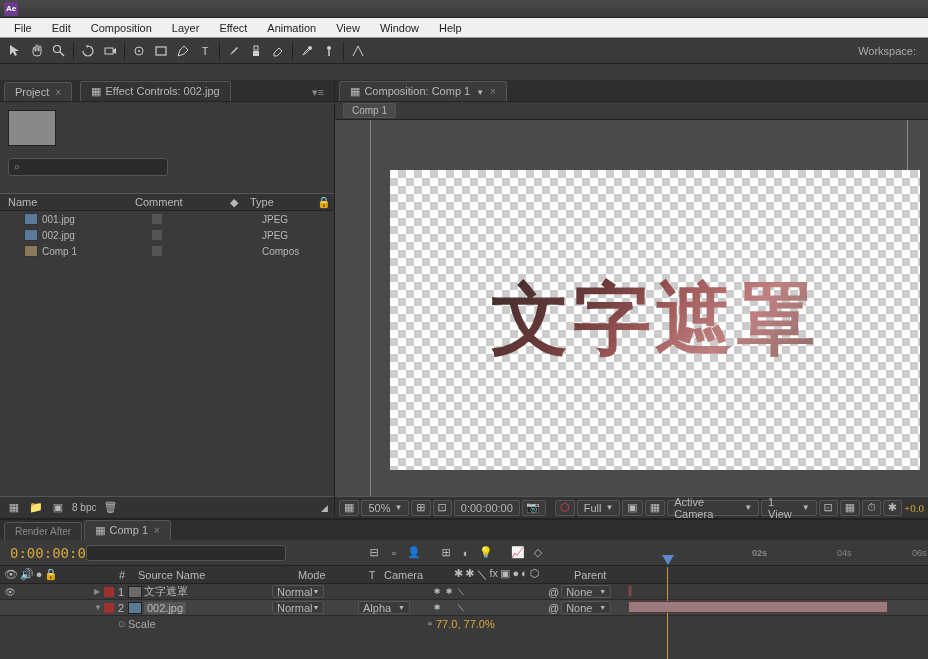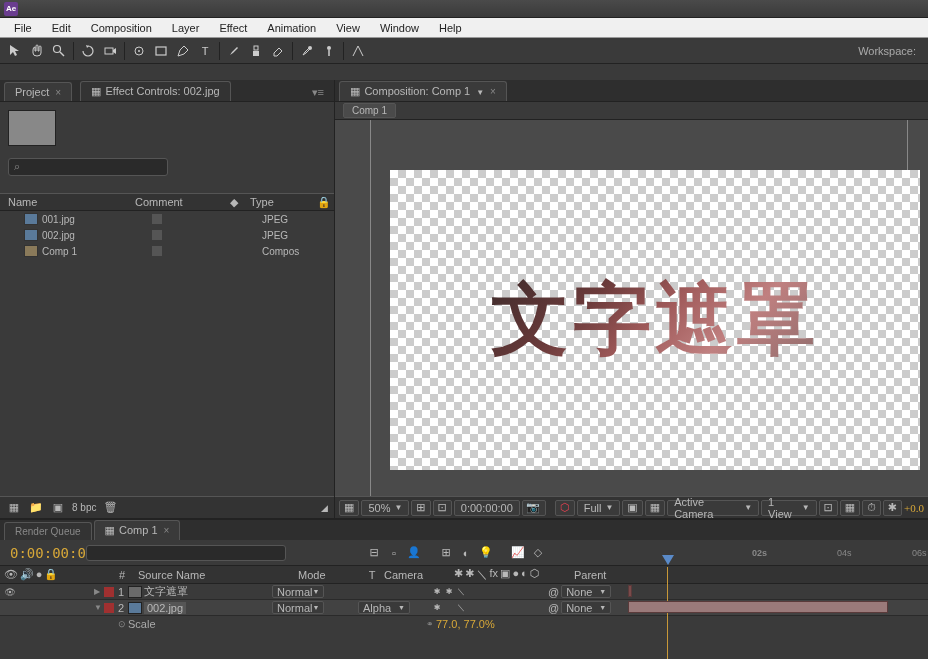--- a/index.html
+++ b/index.html
@@ -325,21 +325,21 @@
       <div class="vf-btn">▦</div>
       <div class="vf-btn">⏱</div>
       <div class="vf-btn">✱</div>
       <div style="color:#d8a838;font-family:Liberation Serif, serif;">+0.0</div>
     </div>
   </div>
 </div>
 
 <div class="timeline-panel">
   <div class="tl-tabs">
-    <div class="ptab inactive">Render Queue</div>
+    <div class="ptab inactive">Render After</div>
     <div class="ptab"><span style="margin-right:4px;">▦</span><span>Comp 1</span><span class="close">×</span></div>
   </div>
   <div class="tl-head">
     <div class="tl-time">0:00:00:00</div>
     <div class="tl-search">
       <input type="text" style="padding-left: 18px;">
     </div>
     <div class="tl-controls">
       <div class="tl-ctrl">⊟</div>
       <div class="tl-ctrl">▫</div>

